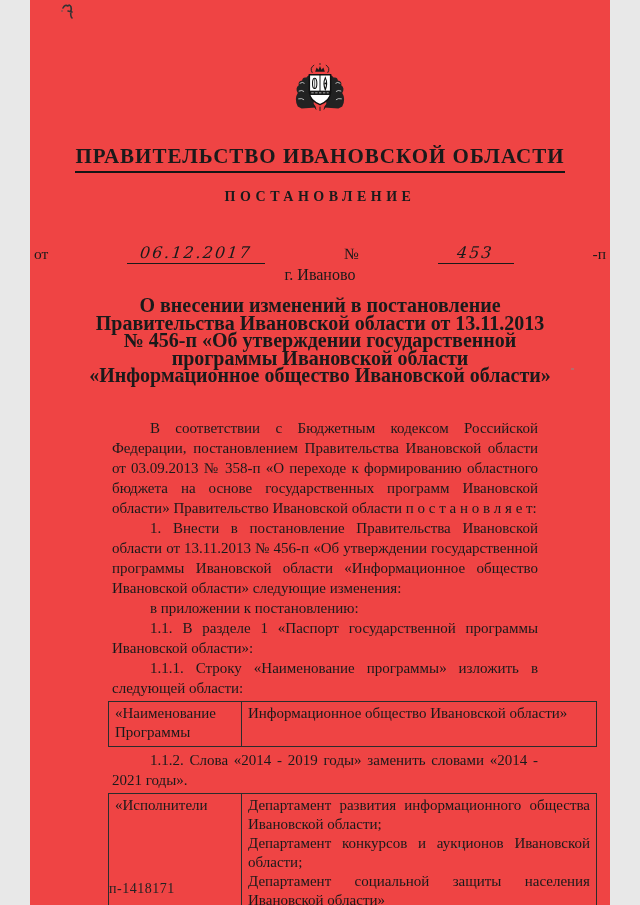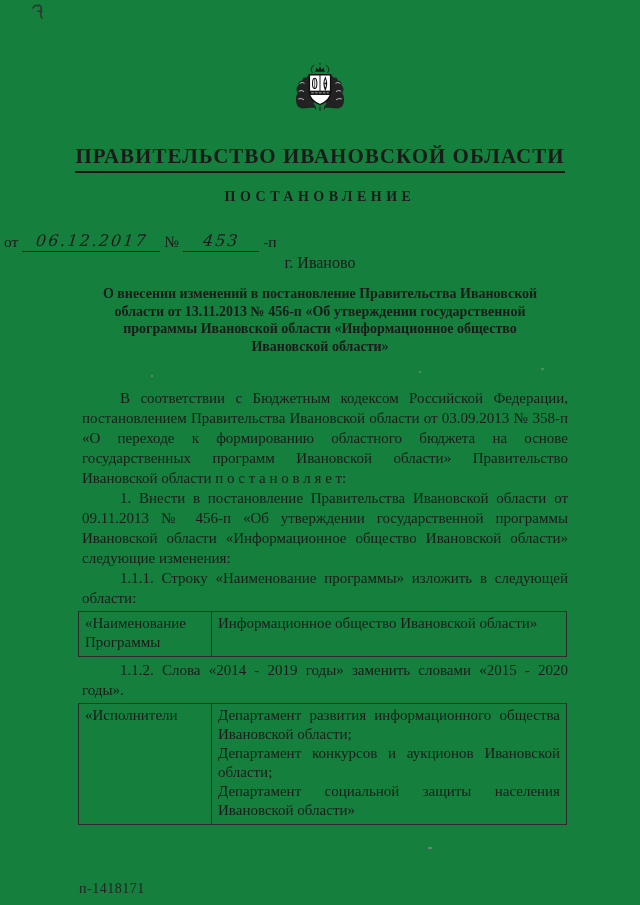--- a/index.html
+++ b/index.html
@@ -1,41 +1,41 @@
 <!DOCTYPE html>
 <html lang="ru"><head>
 <meta charset="utf-8">
 <style>
   html,body{margin:0;padding:0;background:#e8e8e8;}
   .page{
     position:relative;
-    width:640px;height:905px;
+    width:580px;height:905px;
     margin:0 auto;
-    background:#15803d;
+    background:#ef4444;
     overflow:hidden;
     font-family:"Liberation Serif","DejaVu Serif",serif;
     color:#1a1a1a;
   }
   
   .emblem-wrap{margin-top:56px;text-align:center;}
   .org-name{
     margin-top:6px;text-align:center;
   }
   .org-name span{
     display:inline-block;
     font-size:21px;font-weight:700;letter-spacing:1px;
     border-bottom:2.5px solid #151515;padding-bottom:2px;
   }
   .doc-type{
     margin-top:16px;text-align:center;
     font-size:14px;font-weight:700;letter-spacing:4.5px;
   }
   .date-line{
-    margin-top:26px;
-    display:flex;justify-content:flex-start;align-items:flex-end;
+    margin-top:38px;
+    display:flex;justify-content:space-between;align-items:flex-end;
     font-size:15.5px;
   }
   .date-line .lbl{padding:0 4px 1px 4px;}
   .u-seg{
     display:inline-block;border-bottom:1.2px solid #1a1a1a;
     text-align:center;
   }
   .u-date{width:138px;}
   .u-num{width:76px;}
   .handwritten{
@@ -44,21 +44,21 @@
     font-size:16px;letter-spacing:2px;
     transform:skewX(-6deg);display:inline-block;
     padding-bottom:1px;
   }
   .city{
     margin-top:2px;text-align:center;font-size:16px;
   }
   
   .doc-title{
     margin:13px auto 0 auto;width:470px;
-    text-align:center;font-size:14px;font-weight:700;
+    text-align:center;font-size:20px;font-weight:700;
     line-height:17.5px;
   }
   
   .body-text{
     margin:33px 72px 0 82px;
     font-size:15px;line-height:20px;
     text-align:justify;
   }
   .body-text p{margin:0;text-indent:38px;}
   .bold-run{font-weight:400;}
@@ -149,33 +149,35 @@
     </span>
     <span class="lbl">-п</span>
   </div>
 
   <div class="city">г. Иваново</div>
 
   <div class="doc-title">О внесении изменений в постановление Правительства Ивановской области от 13.11.2013 № 456-п «Об утверждении государственной программы Ивановской области «Информационное общество Ивановской области»</div>
 
   <div class="body-text">
     <p><span>В соответствии с Бюджетным кодексом Российской Федерации, постановлением Правительства Ивановской области от 03.09.2013 № 358-п «О переходе к формированию областного бюджета на основе государственных программ Ивановской области» Правительство Ивановской области </span><span class="bold-run">п о с т а н о в л я е т:</span></p>
-    <p>1. Внести в постановление Правительства Ивановской области от 09.11.2013 № 456-п «Об утверждении государственной программы Ивановской области «Информационное общество Ивановской области» следующие изменения:</p>
+    <p>1. Внести в постановление Правительства Ивановской области от 13.11.2013 № 456-п «Об утверждении государственной программы Ивановской области «Информационное общество Ивановской области» следующие изменения:</p>
+    <p>в приложении к постановлению:</p>
+    <p>1.1. В разделе 1 «Паспорт государственной программы Ивановской области»:</p>
     <p>1.1.1. Строку «Наименование программы» изложить в следующей области:</p>
 
     <table class="doc-table">
       <tbody>
           <tr>
         <td class="col-label">«Наименование Программы</td>
         <td class="col-value">Информационное общество Ивановской области»</td>
       </tr>
     </tbody>
       </table>
 
-    <p>1.1.2. Слова «2014 - 2019 годы» заменить словами «2015 - 2020 годы».</p>
+    <p>1.1.2. Слова «2014 - 2019 годы» заменить словами «2014 - 2021 годы».</p>
 
     <table class="doc-table">
       <tbody>
           <tr>
         <td class="col-label">«Исполнители</td>
         <td class="col-value">
           <div>Департамент развития информационного общества Ивановской области;</div>
           <div>Департамент конкурсов и аукционов Ивановской области;</div>
           <div>Департамент социальной защиты населения Ивановской области»</div>
         </td>

